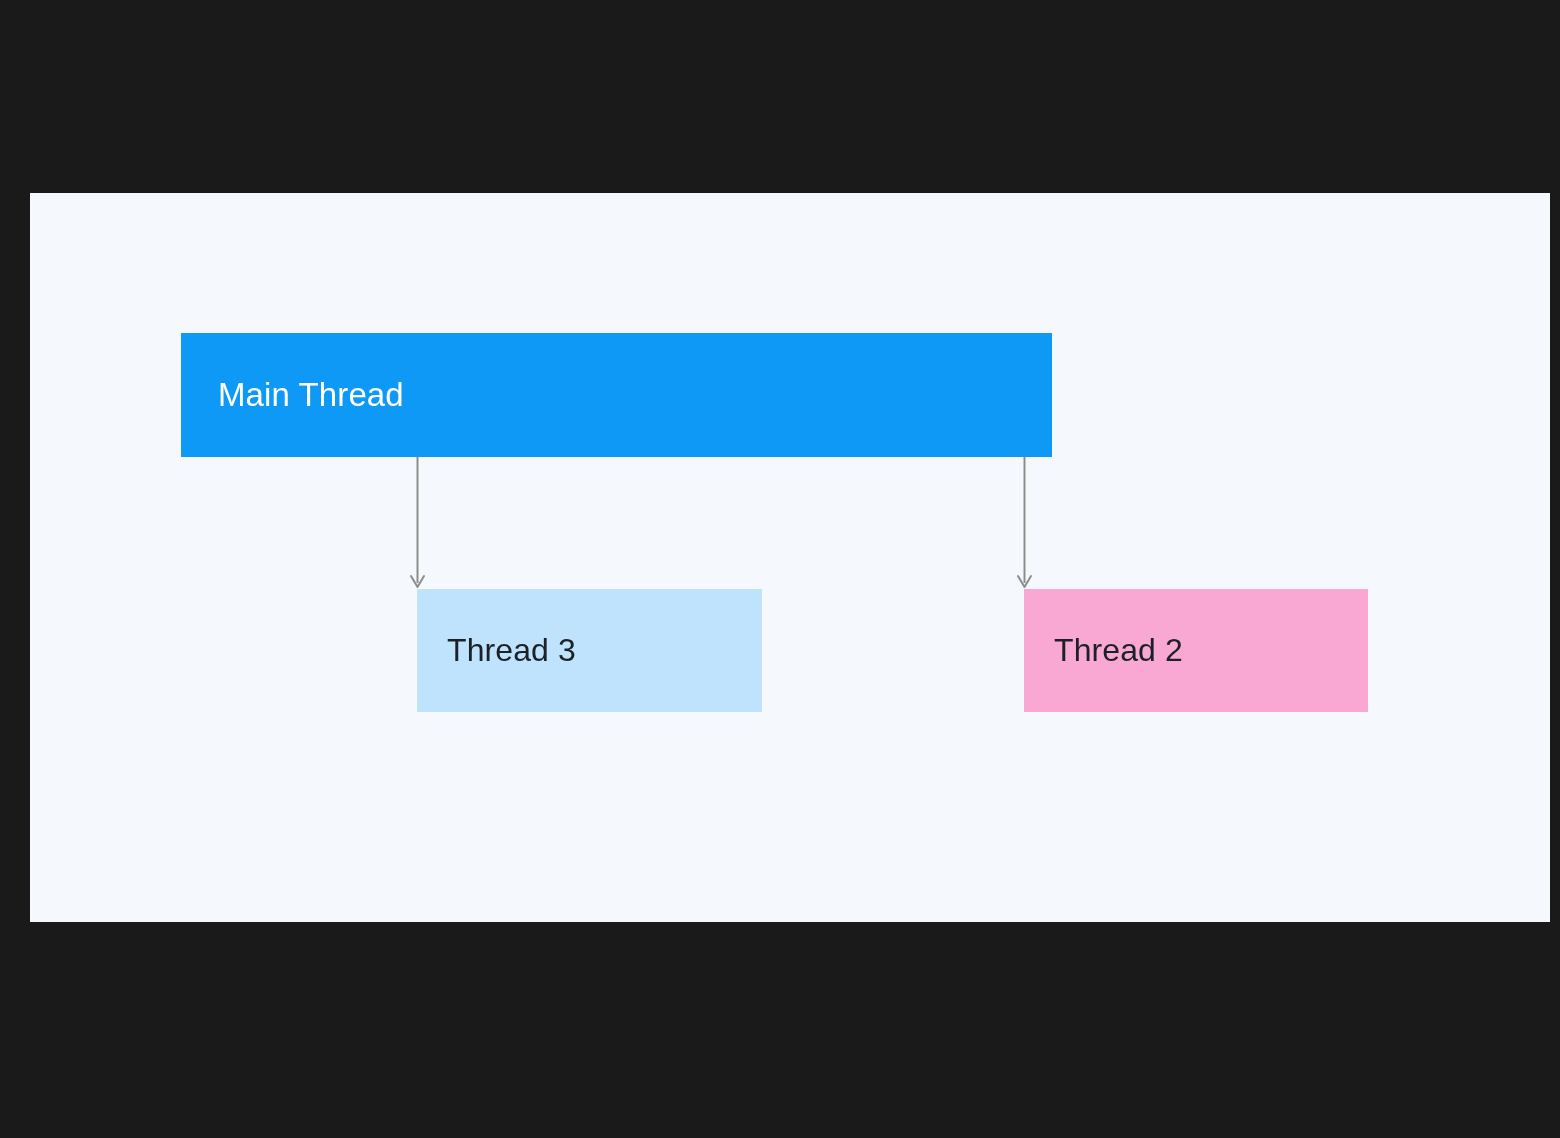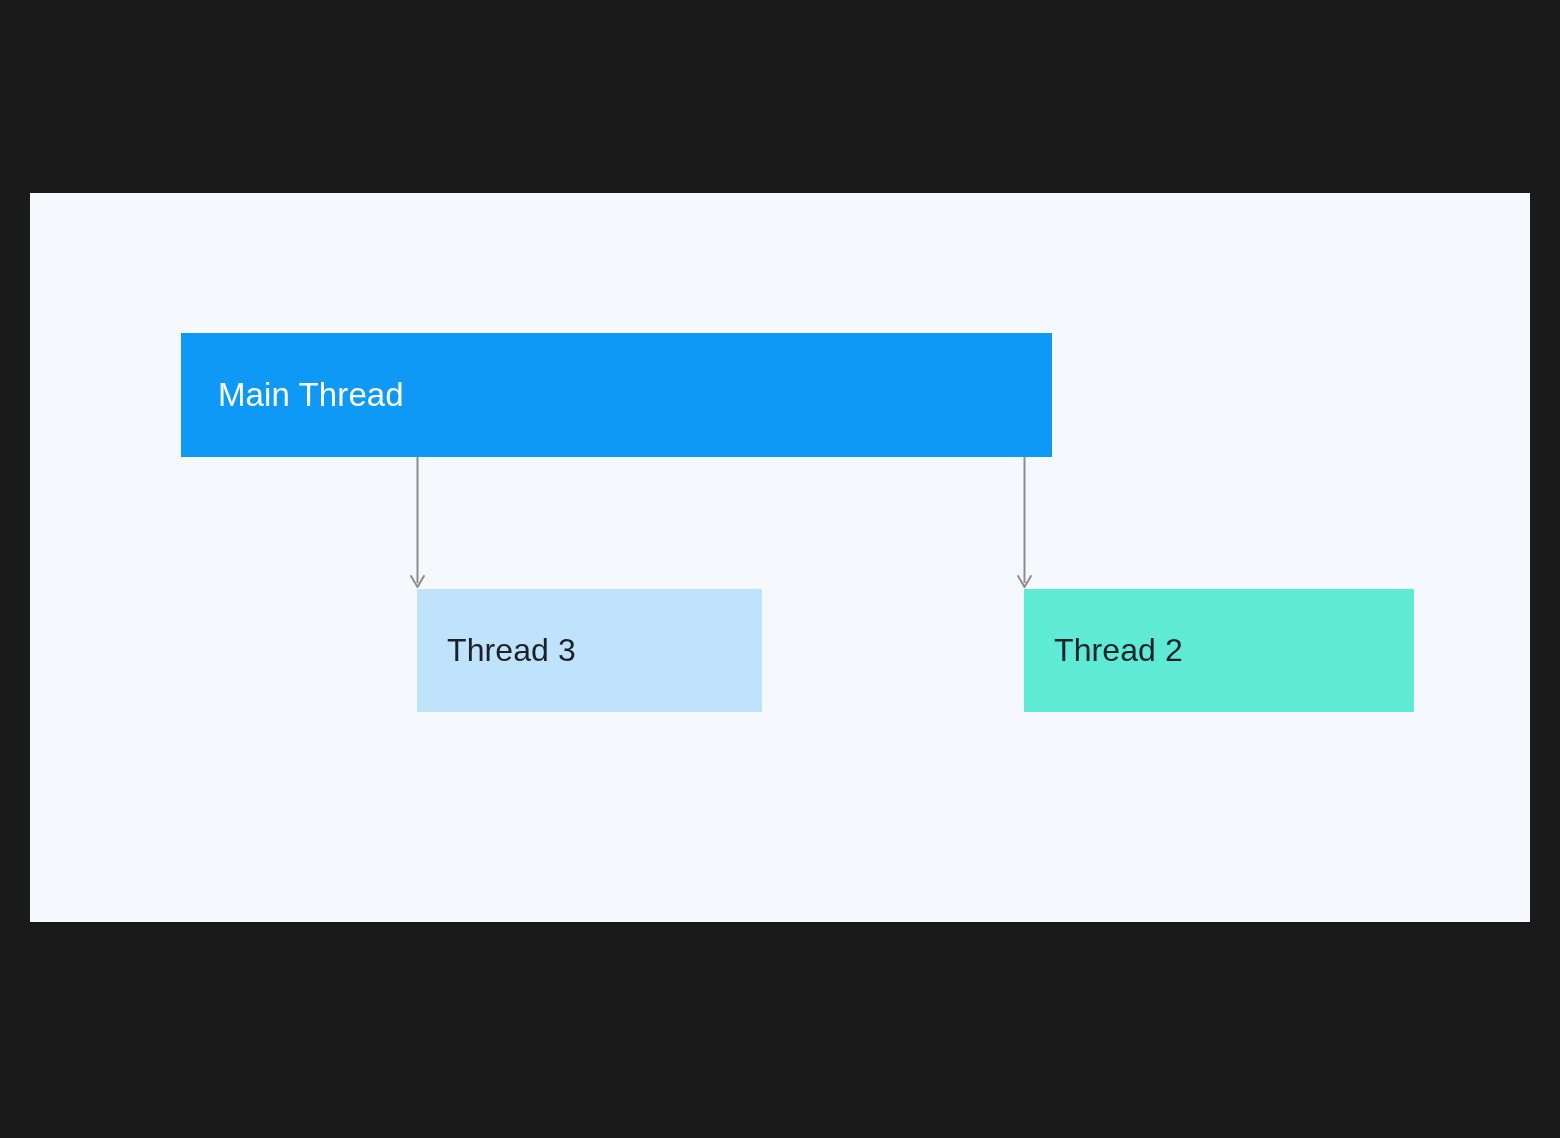--- a/index.html
+++ b/index.html
@@ -22,20 +22,21 @@
   }
 
   
   #canvas-panel {
     position: absolute;
     left: 30px;
     top: 193px;
     width: 1500px;
     height: 729px;
     background: #f5f9fd;
+    padding-left: 20px;
   }
 
   
   #connector-layer {
     position: absolute;
     left: 0;
     top: 0;
     width: 1500px;
     height: 729px;
     overflow: visible;
@@ -73,23 +74,23 @@
     top: 396px;
     width: 345px;
     height: 123px;
     background: #bfe2fd;
     padding-left: 30px;
   }
 
   #node-thread-2 {
     left: 994px;
     top: 396px;
-    width: 390px;
+    width: 344px;
     height: 123px;
-    background: #5eead4;
+    background: #f9a8d4;
     padding-left: 30px;
   }
 
   #node-thread-1 .node-label,
   #node-thread-2 .node-label {
     color: #1b2127;
     font-size: 32px;
     font-weight: 400;
   }
 </style>

